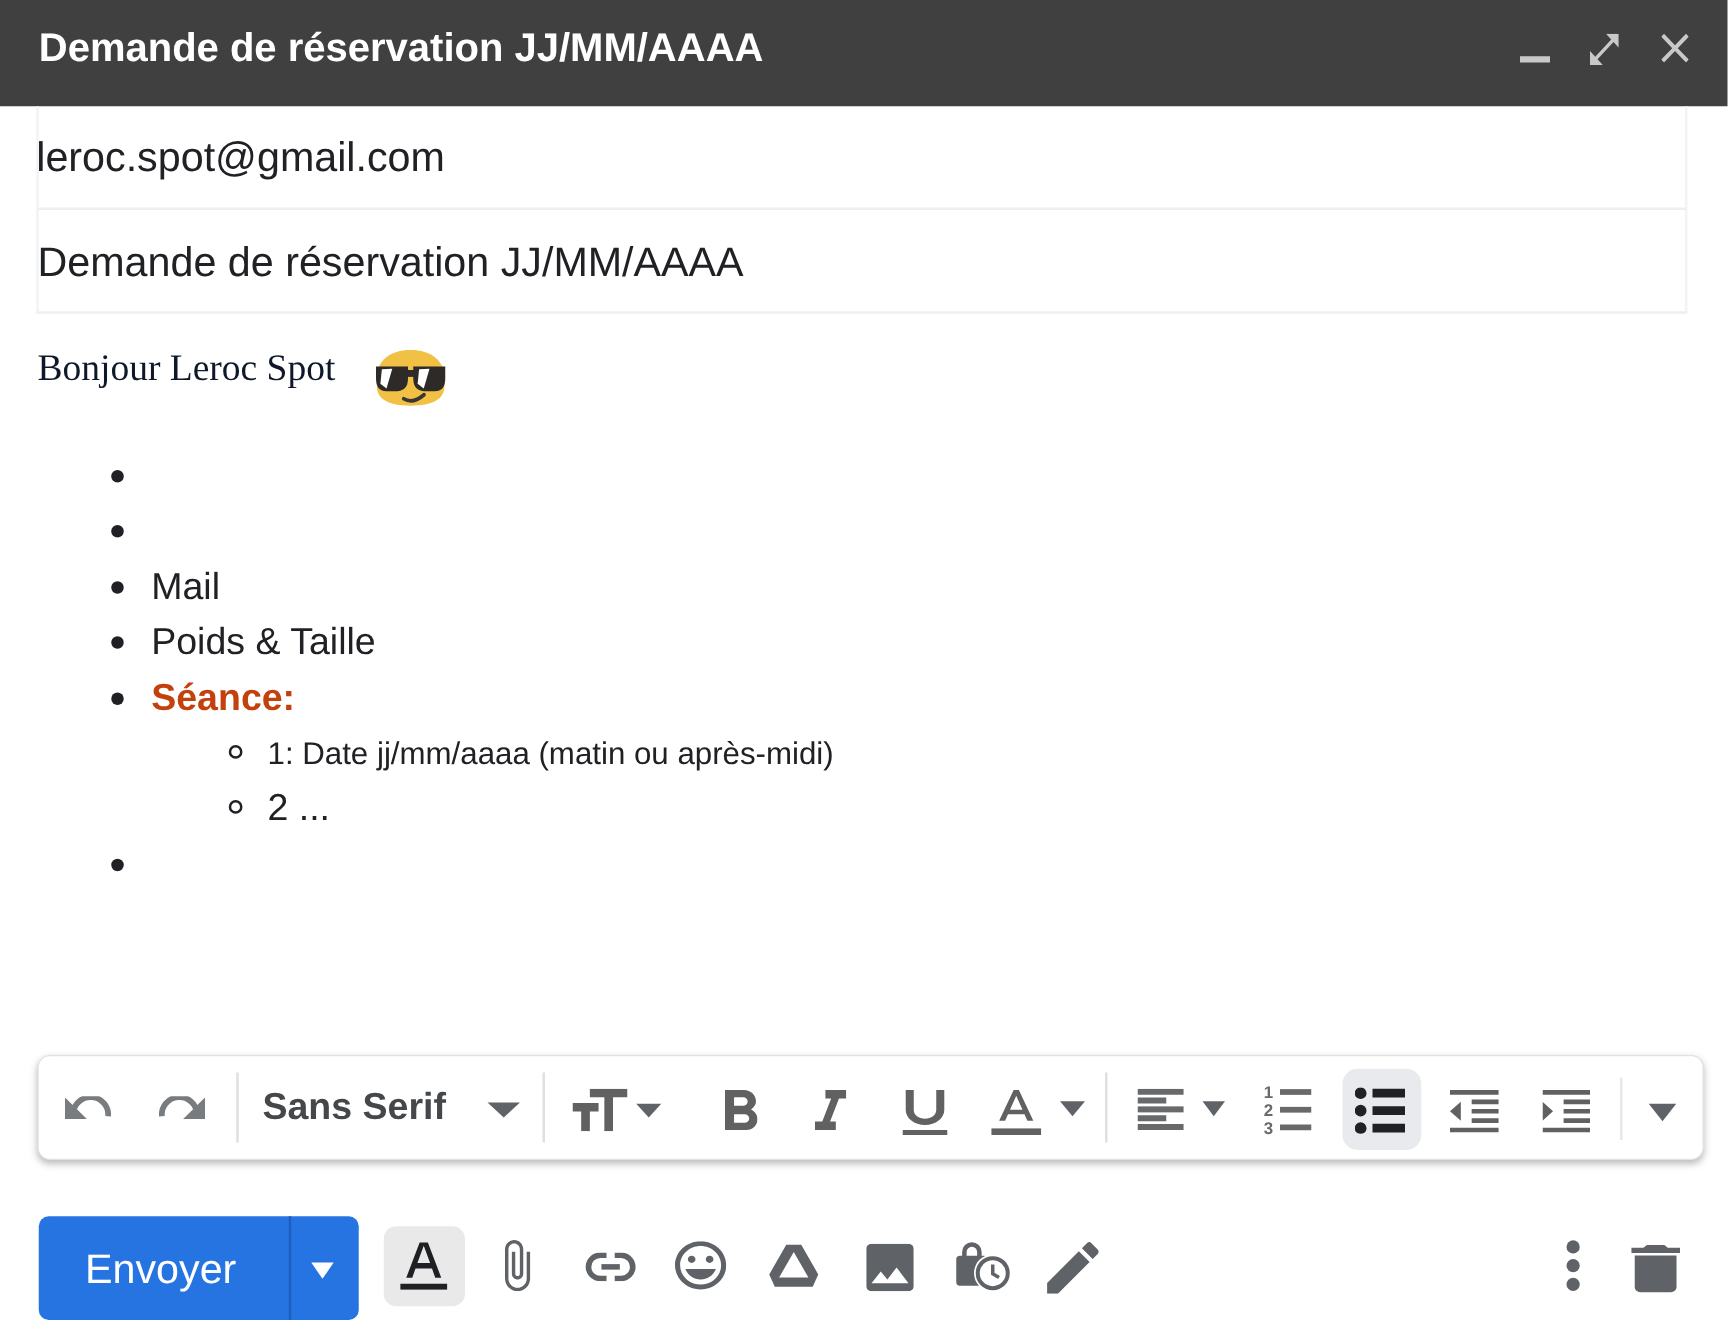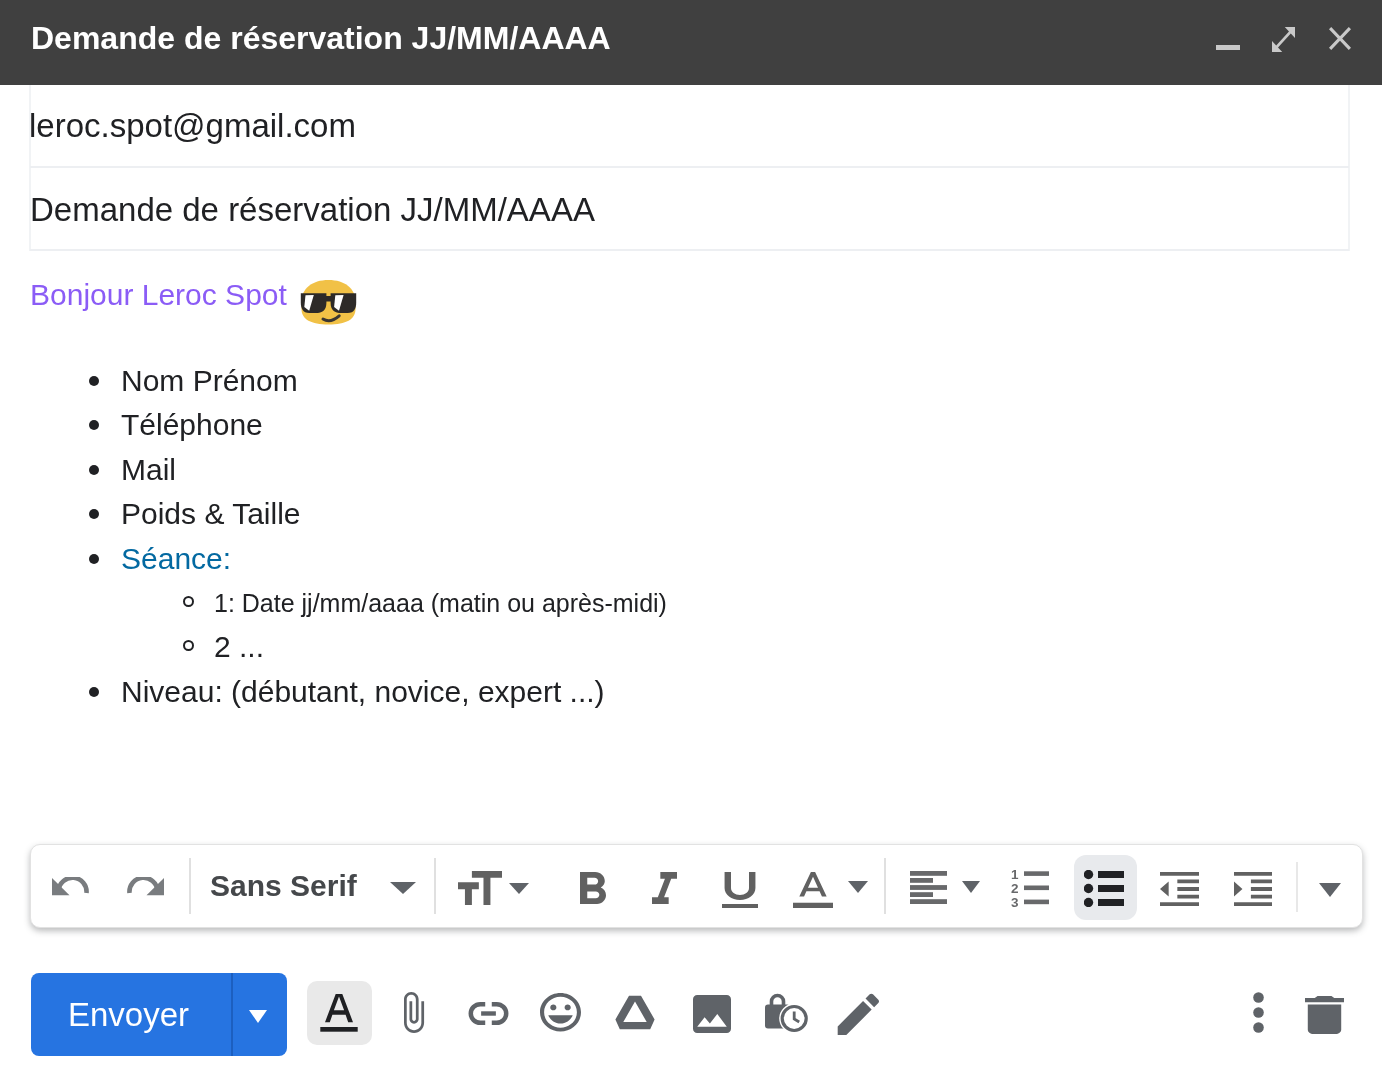--- a/index.html
+++ b/index.html
@@ -25,41 +25,38 @@
 
   <div class="abs" style="left:29px;top:85px;width:2px;height:166px;background:#f1f3f5;"></div>
   <div class="abs" style="left:1348px;top:85px;width:2px;height:166px;background:#f1f3f5;"></div>
   <div class="abs" style="left:30px;top:166px;width:1319px;height:2px;background:#edeff2;"></div>
   <div class="abs" style="left:30px;top:249px;width:1319px;height:2px;background:#edeff2;"></div>
 
   <div class="abs" style="left:29px;top:109px;font-size:33px;line-height:33px;color:#202124;">leroc.spot@gmail.com</div>
 
   <div class="abs" style="left:30px;top:193px;font-size:33px;line-height:33px;color:#202124;">Demande de réservation JJ/MM/AAAA</div>
 
-  <div class="abs" style="left:30px;top:273px;font-size:30px;line-height:44px;color:#8b5cf6;">Bonjour Leroc Spot</div>
+  <div class="abs" style="left:30px;top:273px;font-size:30px;line-height:44px;color:#0f172a;font-family:Liberation Serif, serif;">Bonjour Leroc Spot</div>
   <svg class="abs" style="left:299px;top:277px;" width="59" height="49" viewBox="0 0 59 49">
     <path d="M2.5 25 C2.5 11.5 13 3 29.5 3 C46 3 56.5 11.5 56.5 25 L56.5 32 C56.5 42.5 47 47.5 29.5 47.5 C12 47.5 2.5 42.5 2.5 32 Z" fill="#f1c146"></path>
     <g fill="#2d2a28">
       <path d="M1.8 16.2 H27.4 V25.5 C27.4 33.5 23.5 36 16.5 36 H10.5 C3.5 36 1.8 31 1.8 25.5 Z"></path>
       <path d="M31.6 16.2 H57.2 V25.5 C57.2 31 55.5 36 48.5 36 H42.5 C35.5 36 31.6 33.5 31.6 25.5 Z"></path>
       <rect x="24" y="19" width="11" height="5.5"></rect>
     </g>
     <path d="M6.5 18.3 L14.8 18 L10.2 33.8 L5.3 30 Z" fill="#fff"></path>
     <path d="M36.3 18.3 L44.6 18 L40 33.8 L35.1 30 Z" fill="#fff"></path>
     <path d="M24 42 Q31.3 46.5 40.2 38.8" stroke="#3a3632" stroke-width="3" fill="none" stroke-linecap="round"></path>
   </svg>
 
-  <div class="abs" style="left:121px;top:359px;font-size:30px;line-height:44px;color:#202124;">Nom Prénom</div>
-  <div class="abs" style="left:121px;top:403px;font-size:30px;line-height:44px;color:#202124;">Téléphone</div>
   <div class="abs" style="left:121px;top:448px;font-size:30px;line-height:44px;color:#202124;text-align:center;">Mail</div>
   <div class="abs" style="left:121px;top:492px;font-size:30px;line-height:44px;color:#202124;">Poids &amp; Taille</div>
-  <div class="abs" style="left:121px;top:537px;font-size:30px;line-height:44px;color:#0369a1;">Séance:</div>
+  <div class="abs" style="left:121px;top:537px;font-size:30px;line-height:44px;color:#c2410c;font-weight:bold;">Séance:</div>
   <div class="abs" style="left:214px;top:581px;font-size:25px;line-height:44px;color:#202124;">1: Date jj/mm/aaaa (matin ou après-midi)</div>
   <div class="abs" style="left:214px;top:625px;font-size:30px;line-height:44px;color:#202124;">2 ...</div>
-  <div class="abs" style="left:121px;top:670px;font-size:30px;line-height:44px;color:#202124;">Niveau: (débutant, novice, expert ...)</div>
 
   <div class="abs" style="left:89px;top:376px;width:10px;height:10px;border-radius:50%;background:#202124;"></div>
   <div class="abs" style="left:89px;top:420px;width:10px;height:10px;border-radius:50%;background:#202124;"></div>
   <div class="abs" style="left:89px;top:465px;width:10px;height:10px;border-radius:50%;background:#202124;"></div>
   <div class="abs" style="left:89px;top:509px;width:10px;height:10px;border-radius:50%;background:#202124;"></div>
   <div class="abs" style="left:89px;top:554px;width:10px;height:10px;border-radius:50%;background:#202124;"></div>
   <div class="abs" style="left:183px;top:596px;width:7px;height:7px;border-radius:50%;border:2.5px solid #202124;"></div>
   <div class="abs" style="left:183px;top:640px;width:7px;height:7px;border-radius:50%;border:2.5px solid #202124;"></div>
   <div class="abs" style="left:89px;top:687px;width:10px;height:10px;border-radius:50%;background:#202124;"></div>
 

